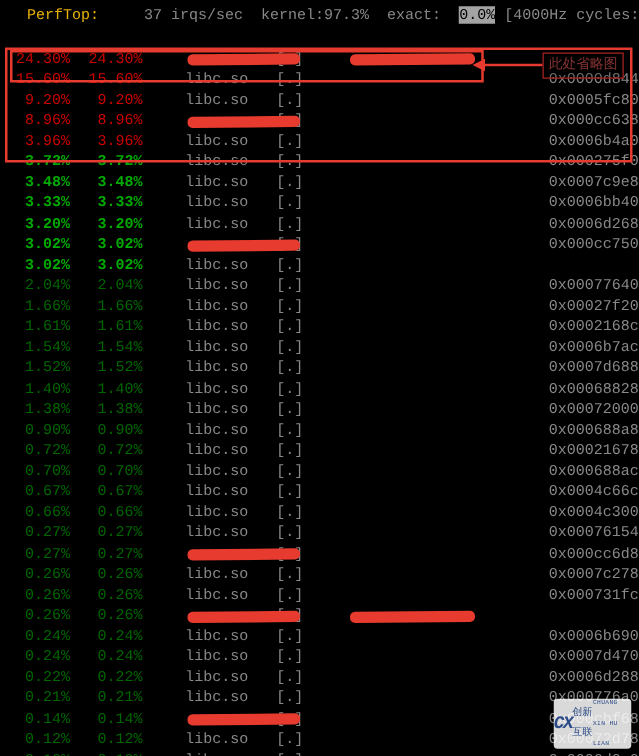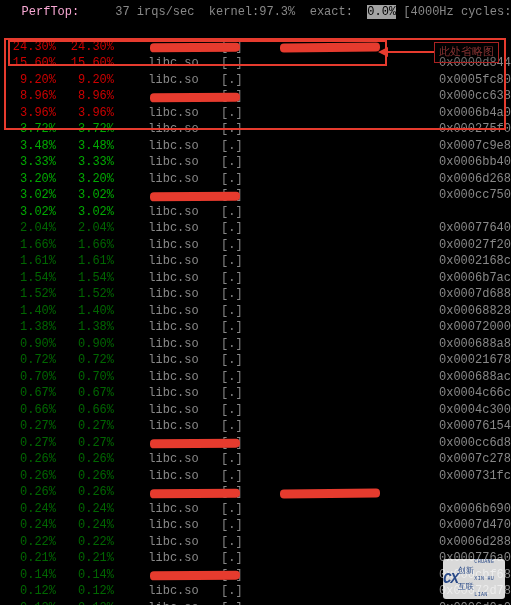--- a/index.html
+++ b/index.html
@@ -20,21 +20,21 @@
     top: 0;
     left: 0;
     width: 511px;
     height: 605px;
   }
   .header {
     padding: 4px 0 0 0;
     color: #888888;
     white-space: pre;
   }
-  .header-label { color: #f9a8d4; }
+  .header-label { color: #eab308; }
   .header-bg {
     background: #a3a3a3;
     color: #000000;
   }
   .rows {
     position: relative;
     padding-top: 18px;
   }
   .row {
     display: flex;
@@ -58,21 +58,21 @@
   }
   .dot {
     width: 40px;
     text-align: left;
   }
   .sym {
     flex: 1;
     text-align: right;
   }
   .c-red   { color: #cc0000; }
-  .c-grn   { color: #00aa00; }
+  .c-grn   { color: #00aa00; font-weight: bold; }
   .c-dgrn  { color: #006600; }
   .c-grey  { color: #888888; }
 
   
   .redact {
     position: absolute;
     background: #e63b2e;
     border-radius: 4px;
     height: 9px;
     z-index: 5;

